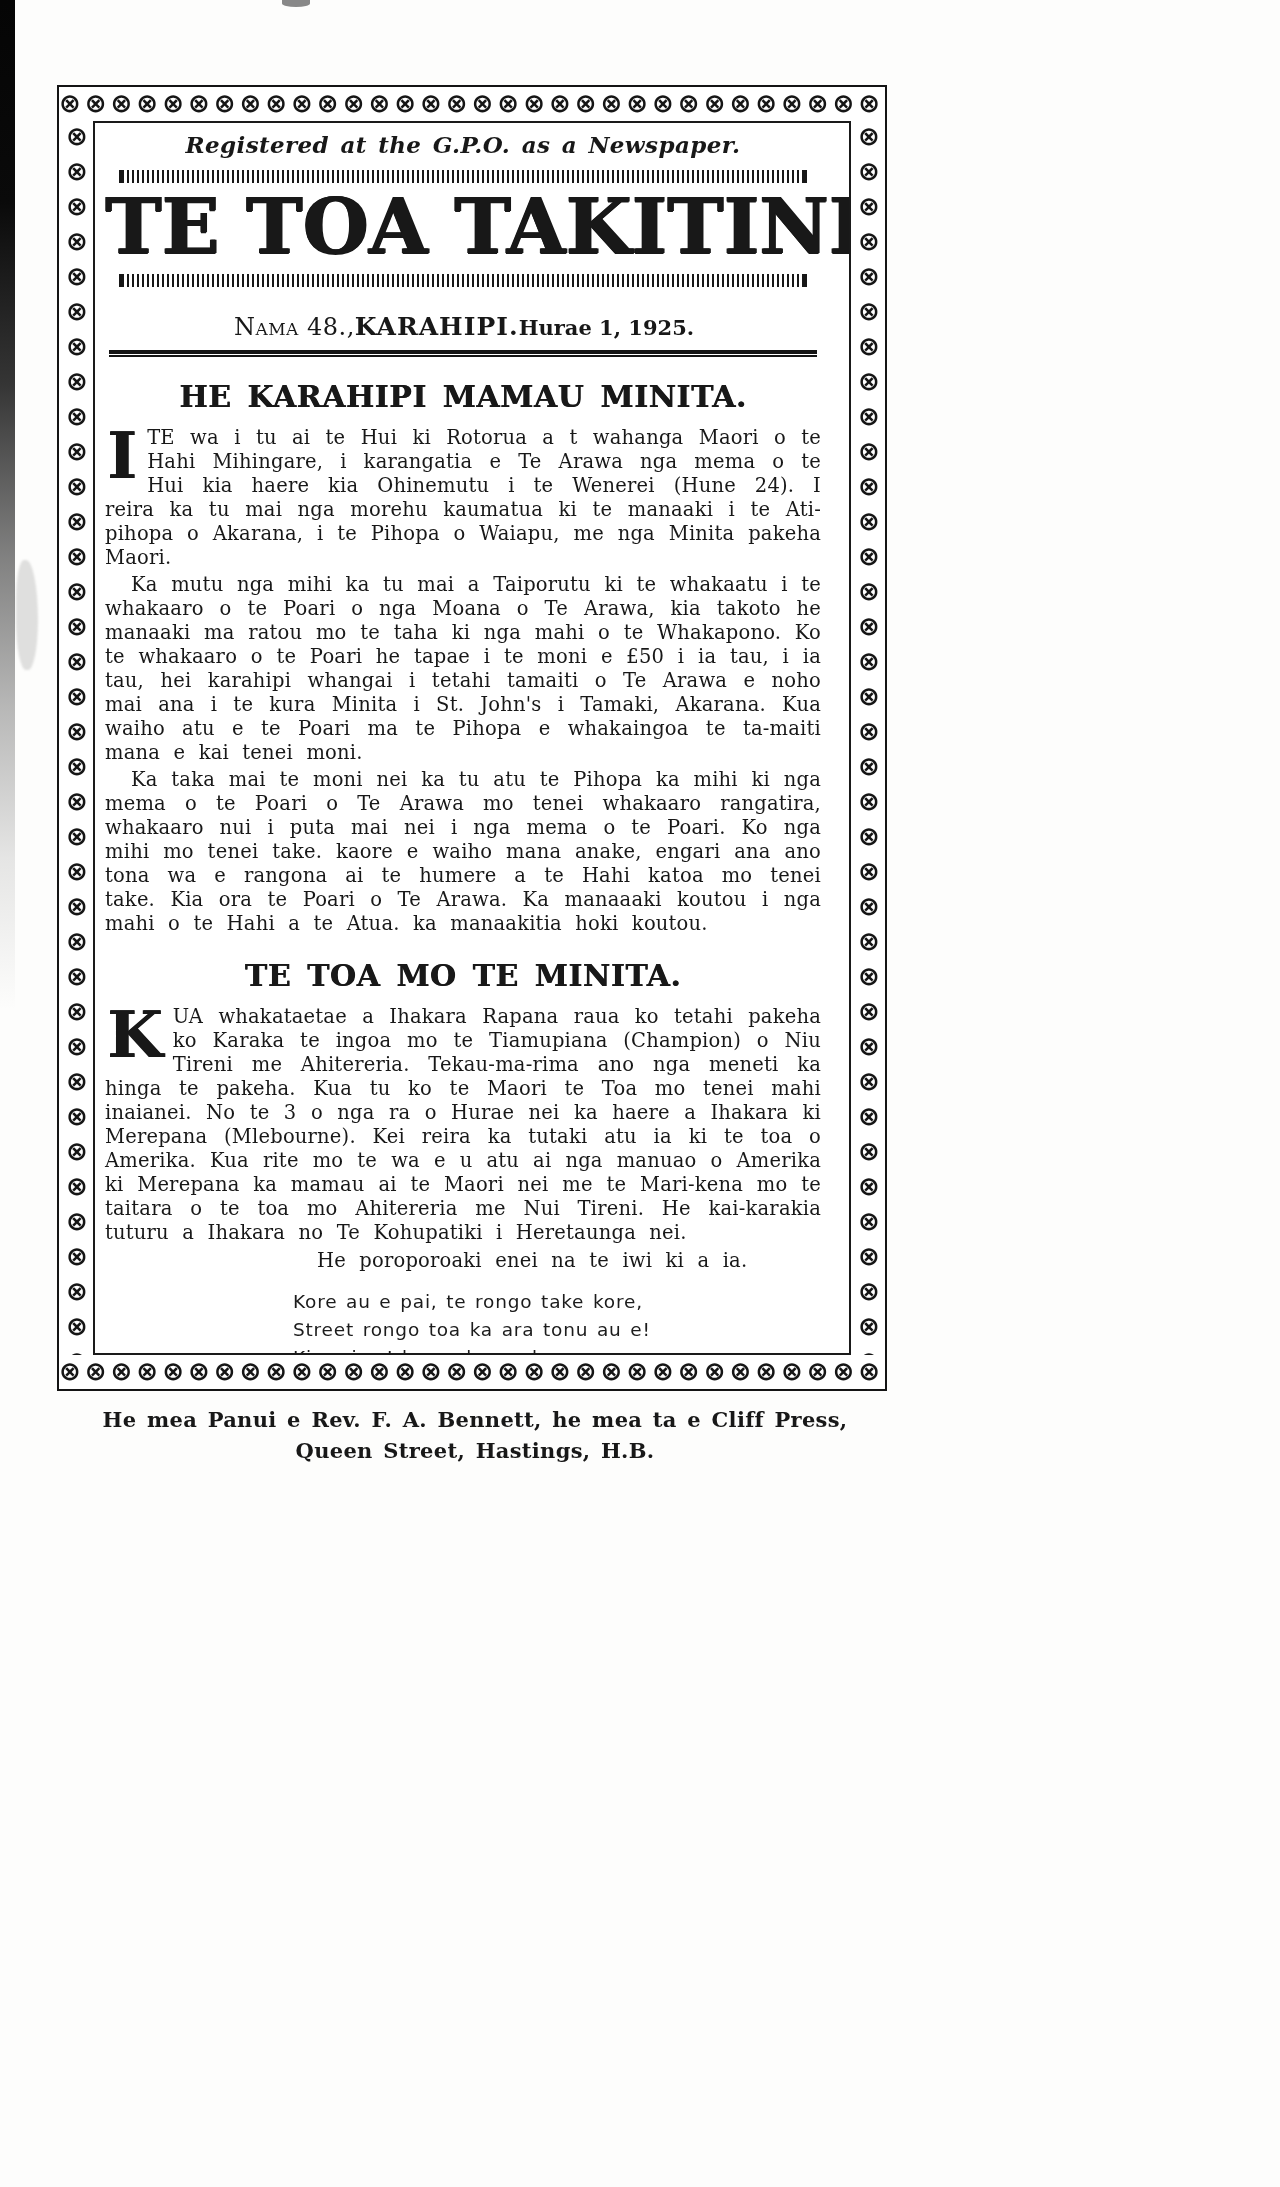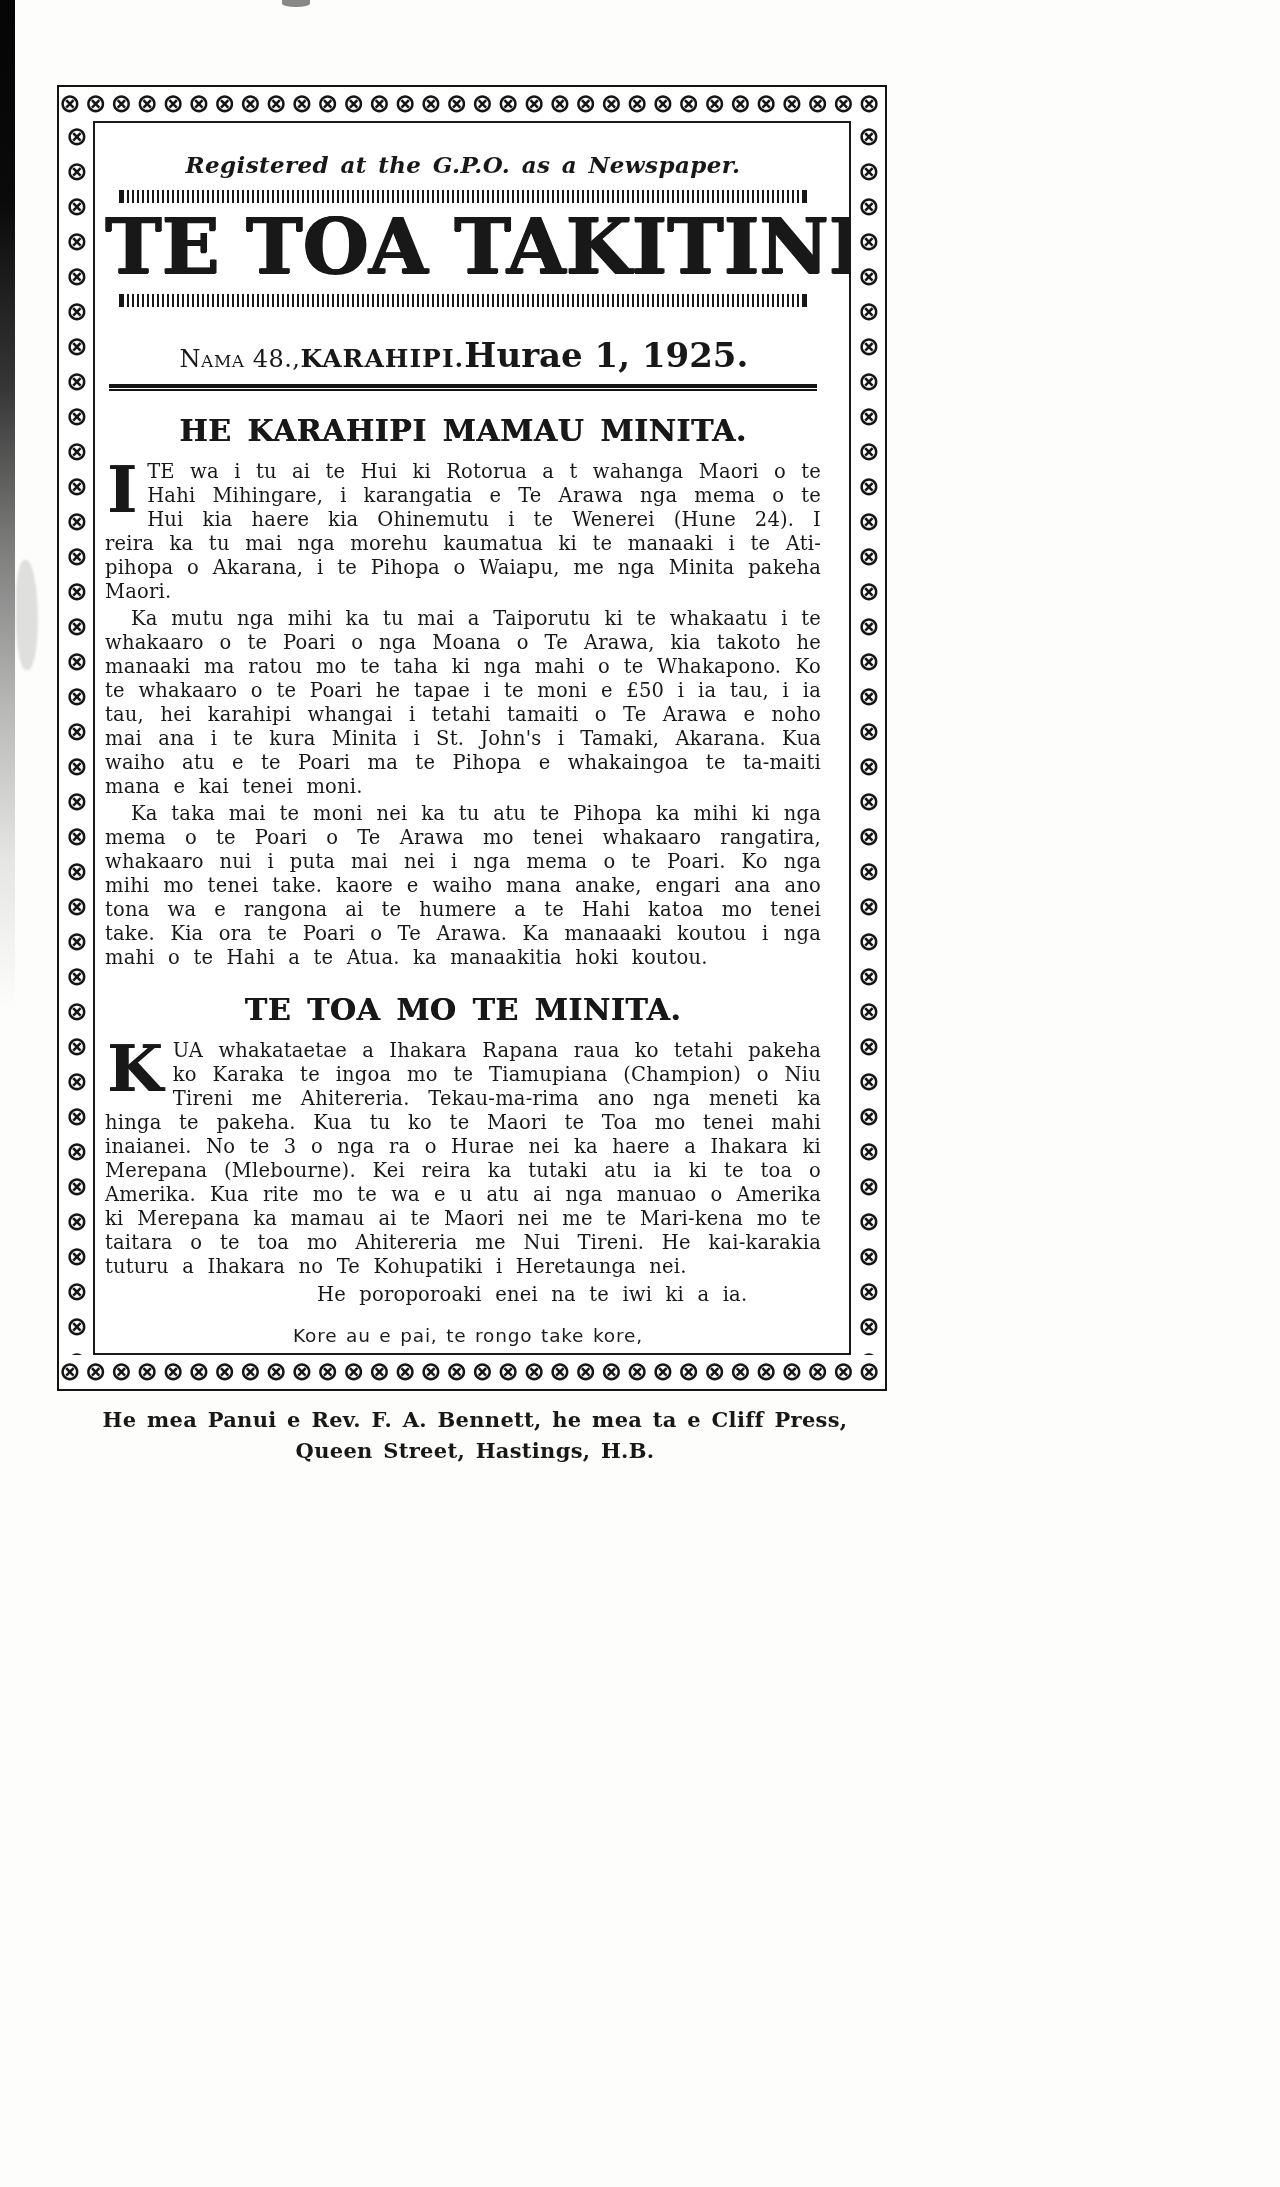--- a/index.html
+++ b/index.html
@@ -55,21 +55,21 @@
     top:34px;bottom:34px;width:34px;
     writing-mode:vertical-rl;text-orientation:upright;
     font-size:26px;line-height:33px;letter-spacing:5px;text-align:center;
   }
   .orn-left{left:0;}
   .orn-right{right:0;}
 
   .content{
     position:absolute;left:34px;top:34px;right:34px;bottom:34px;
     border:2px solid #1a1a1a;
-    padding:24px 28px 0 10px;
+    padding:4px 28px 0 10px;
     box-sizing:border-box;
     overflow:hidden;
     background:#fff;
   }
 
   
   .registered{
     text-align:center;font-style:italic;font-weight:bold;
     font-size:23px;margin-top:4px;
     letter-spacing:.4px;word-spacing:3px;
@@ -86,21 +86,21 @@
     text-shadow:1px 0 0 currentColor,-0.6px 0 0 currentColor,0 0.8px 0 currentColor;
     white-space:nowrap;
   }
   .stripes.below-title{margin-top:8px;}
   .mast-row{
     display:flex;justify-content:center;align-items:baseline;
     margin:12px 6px 0 8px;
   }
   .issue{font-variant:small-caps;font-size:24px;letter-spacing:.5px;}
   .place{font-weight:bold;font-size:25px;letter-spacing:1px;}
-  .date{font-weight:bold;font-size:34px;margin-top:16px;}
+  .date{font-weight:bold;font-size:21px;margin-top:16px;}
   .double-rule{
     height:7px;margin:9px 4px 0;
     border-top:4px solid #141414;
     border-bottom:2px solid #141414;
     box-sizing:border-box;
   }
 
   
   .article-heading{
     text-align:center;font-size:30px;font-weight:bold;

